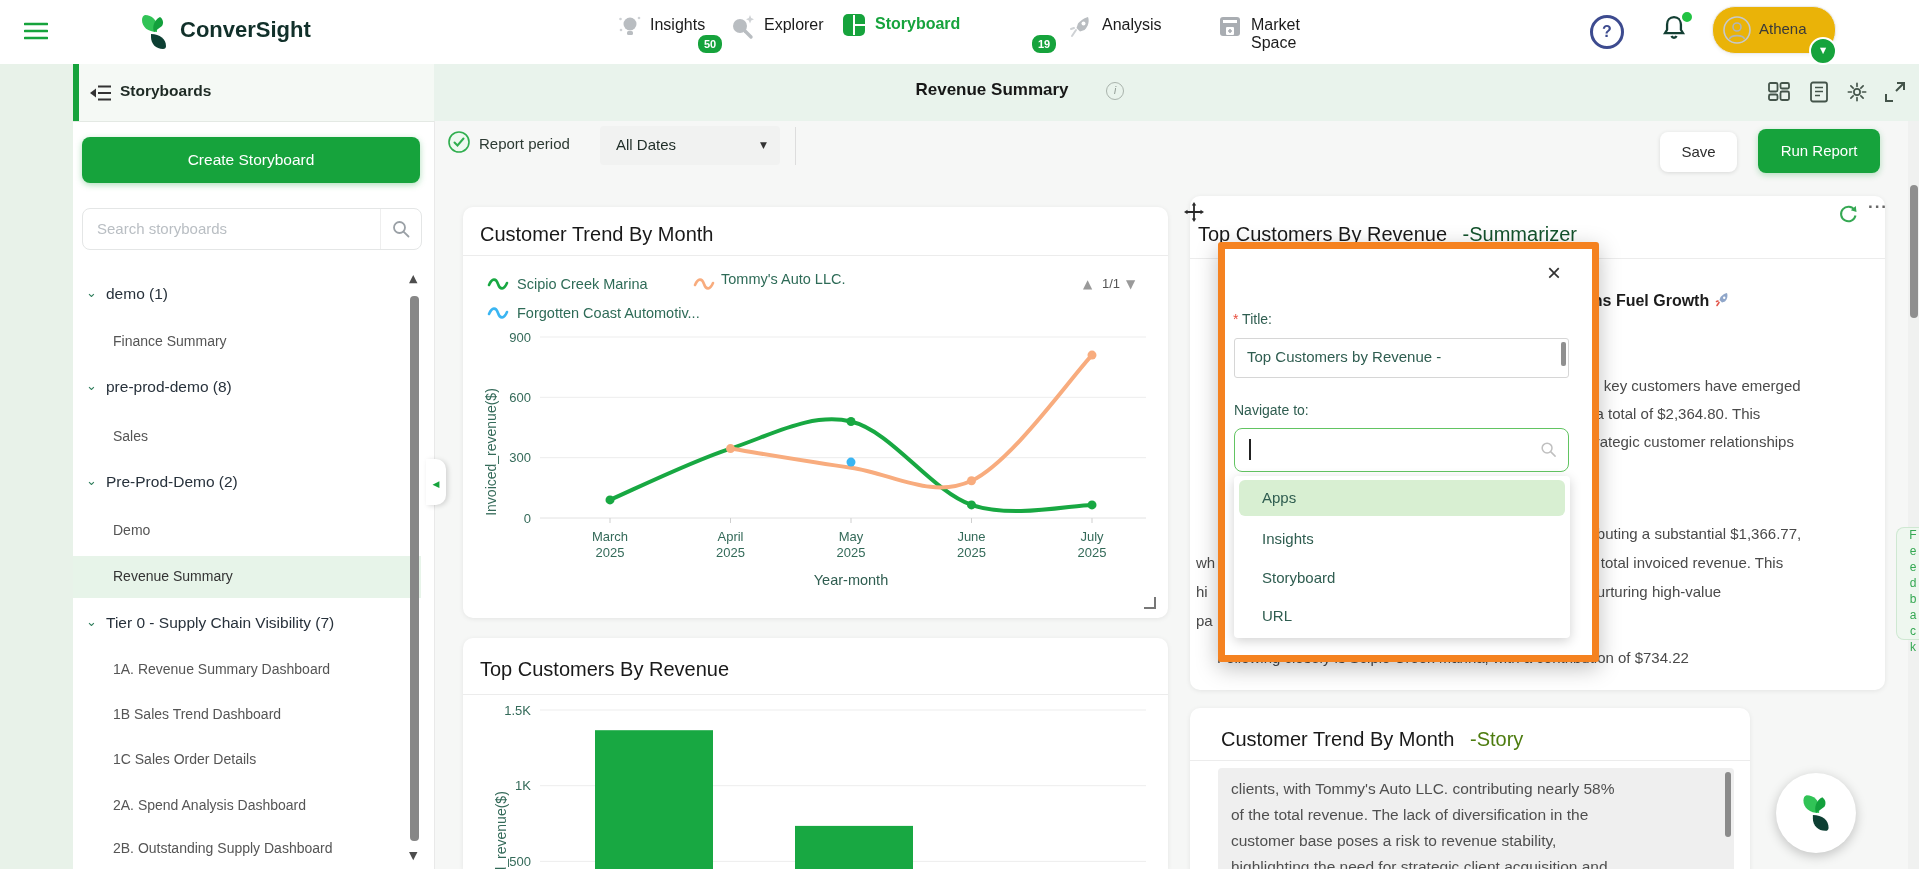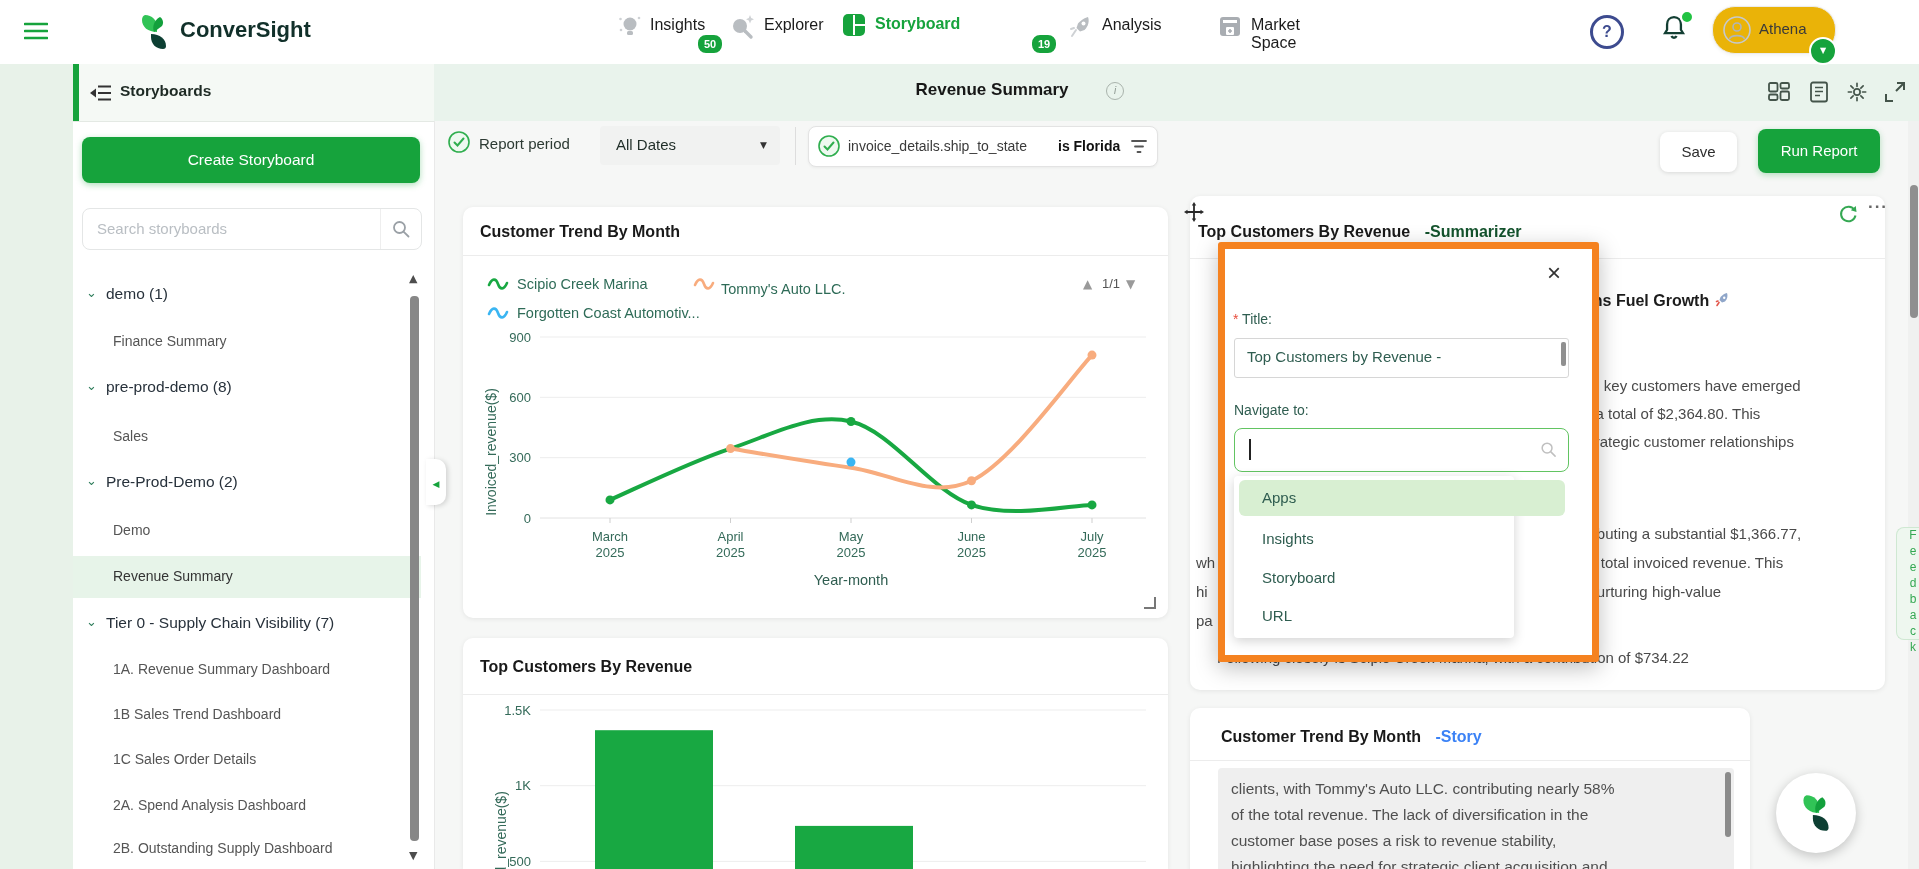--- a/index.html
+++ b/index.html
@@ -22,21 +22,21 @@
   .railicon{position:absolute;left:24px;width:26px;height:26px;color:#1d4f33}
   
   .sidebar{left:73px;top:121px;width:361px;height:748px;background:#fff;border-right:1px solid #e9e9e9;z-index:1}
   .treehead{position:absolute;font-size:15.5px;color:#27313b}
   .treechild{position:absolute;font-size:14px;color:#555}
   .chev{position:absolute;color:#2e7d5b;font-size:13px;font-family:"DejaVu Sans",sans-serif}
   
   .check{position:absolute;width:22px;height:22px}
   .btn{position:absolute;border-radius:8px;text-align:center;cursor:pointer}
   
-  .cardtitle{position:absolute;font-size:16px;font-weight:700;color:#191919}
+  .cardtitle{position:absolute;font-size:20px;font-weight:400;color:#191919}
   .divider{position:absolute;height:1px;background:#ececec;left:0;right:0}
   .tick{fill:#346a59;font-size:13px;font-family:"Liberation Sans",sans-serif}
   .legendlabel{position:absolute;font-size:14.5px;color:#2e6b57}
   .fragment{position:absolute;font-size:15px;color:#4a4a4a}
   
   .modal{position:absolute;left:1218px;top:242px;width:367px;height:406px;background:#fff;
          border:7px solid #f58220;border-radius:3px;box-shadow:0 6px 22px rgba(0,0,0,.25);z-index:6}
   .mlabel{position:absolute;font-size:14px;color:#2f5d50}
   .moption{position:absolute;left:28px;font-size:15px;color:#2f5d50}
   
@@ -268,52 +268,40 @@
     <circle cx="11" cy="11" r="10" fill="#eef9f0" stroke="#2fae4e" stroke-width="1.6"></circle>
     <path d="M6.5,11.5 L9.5,14.5 L15.5,7.5" fill="none" stroke="#2fae4e" stroke-width="2" stroke-linecap="round"></path>
   </svg>
   <div class="abs" style="left:479px;top:135px;font-size:15px;color:#2c3a33">Report period</div>
   <div class="abs" style="left:600px;top:126px;width:180px;height:39px;background:#f1f2f1;border-radius:4px">
     <span class="abs" style="left:16px;top:10px;font-size:15px;color:#1f2d27">All Dates</span>
     <span class="abs uni" style="right:13px;top:14px;font-size:9px;color:#333">▼</span>
   </div>
   <div class="abs" style="left:795px;top:127px;width:1px;height:38px;background:#ddd"></div>
 
-  <div class="abs" style="left:808px;top:126px;width:348px;height:39px;background:#fff;border:1px solid #e3e3e3;border-radius:8px;
-       box-shadow:0 1px 3px rgba(0,0,0,.05)">
-    <svg class="check" style="left:9px;top:8px" viewBox="0 0 22 22">
-      <circle cx="11" cy="11" r="10" fill="#eef9f0" stroke="#2fae4e" stroke-width="1.6"></circle>
-      <path d="M6.5,11.5 L9.5,14.5 L15.5,7.5" fill="none" stroke="#2fae4e" stroke-width="2" stroke-linecap="round"></path>
-    </svg>
-    <span class="abs" style="left:39px;top:11px;font-size:14px;color:#3a3a3a">invoice_details.ship_to_state</span>
-    <span class="abs" style="left:249px;top:11px;font-size:14px;font-weight:700;color:#111">is Florida</span>
-    <svg class="abs" style="right:10px;top:12px" width="16" height="15" viewBox="0 0 16 15">
-      <path d="M1,2 H15 M4,7.5 H12 M6.5,13 H9.5" stroke="#555" stroke-width="1.8" stroke-linecap="round"></path>
-    </svg>
-  </div>
 
   <div class="btn" style="left:1660px;top:132px;width:77px;height:40px;background:#fff;box-shadow:0 1px 4px rgba(0,0,0,.12);
        font-size:15px;color:#2d2d2d;line-height:40px">Save</div>
   <div class="btn" style="left:1758px;top:129px;width:122px;height:44px;background:#16a33c;color:#fff;font-size:15px;
        line-height:44px;box-shadow:0 2px 6px rgba(22,163,60,.3)">Run Report</div>
 
   <div class="card" style="left:463px;top:207px;width:705px;height:411px">
     <div class="cardtitle" style="left:17px;top:16px">Customer Trend By Month</div>
     <div class="divider" style="top:48px"></div>
 
     <span class="abs" style="left: 24px; top: 70px; color: rgb(24, 168, 66);">
       <svg width="22" height="14" viewBox="0 0 22 14">
           <path d="M2,8 C5,1 9,1 11,7 C13,13 17,13 20,6" stroke="currentColor" stroke-width="2.6" fill="none" stroke-linecap="round"></path>
         </svg></span>
     <span class="legendlabel" style="left:54px;top:69px">Scipio Creek Marina</span>
     <span class="abs" style="left: 230px; top: 70px; color: rgb(248, 172, 126);">
       <svg width="22" height="14" viewBox="0 0 22 14">
           <path d="M2,8 C5,1 9,1 11,7 C13,13 17,13 20,6" stroke="currentColor" stroke-width="2.6" fill="none" stroke-linecap="round"></path>
         </svg></span>
-    <span class="legendlabel" style="left:258px;top:74px">Tommy's  Auto LLC.</span>
+    <span class="legendlabel" style="left:258px;top:64px">Tommy's  Auto LLC.</span>
     <span class="abs" style="left: 24px; top: 99px; color: rgb(58, 181, 242);">
       <svg width="22" height="14" viewBox="0 0 22 14">
           <path d="M2,8 C5,1 9,1 11,7 C13,13 17,13 20,6" stroke="currentColor" stroke-width="2.6" fill="none" stroke-linecap="round"></path>
         </svg></span>
     <span class="legendlabel" style="left:54px;top:98px">Forgotten Coast Automotiv...</span>
 
     <span class="abs uni" style="left:620px;top:70px;font-size:12px;color:#9a9a9a">▲</span>
     <span class="abs" style="left:639px;top:69px;font-size:13px;color:#555">1/1</span>
     <span class="abs uni" style="left:663px;top:70px;font-size:12px;color:#9a9a9a">▼</span>
 
@@ -423,34 +411,34 @@
       <div class="abs" style="right:2px;top:3px;width:5px;height:24px;background:#909090;border-radius:2px"></div>
     </div>
     <div class="mlabel" style="left:9px;top:153px">Navigate to:</div>
     <div class="abs" style="left:9px;top:179px;width:333px;height:42px;border:1.5px solid #62c462;border-radius:8px">
       <div class="abs" style="left:14px;top:10px;width:1.5px;height:21px;background:#222"></div>
       <svg class="abs" style="right:11px;top:12px" width="17" height="17" viewBox="0 0 18 18">
         <circle cx="7.5" cy="7.5" r="5.2" fill="none" stroke="#c0c0c0" stroke-width="1.6"></circle>
         <line x1="11.5" y1="11.5" x2="16" y2="16" stroke="#c0c0c0" stroke-width="1.6" stroke-linecap="round"></line>
       </svg>
     </div>
-    <div class="abs" style="left:9px;top:227px;width:280px;height:162px;background:#fff;border-radius:4px;
+    <div class="abs" style="left:9px;top:227px;width:336px;height:162px;background:#fff;border-radius:4px;
          box-shadow:0 3px 12px rgba(0,0,0,.18)">
       <div class="abs" style="left:5px;top:4px;width:326px;height:36px;background:#d8efd2;border-radius:6px"></div>
       <span class="moption" style="top:13px">Apps</span>
       <span class="moption" style="top:54px">Insights</span>
       <span class="moption" style="top:93px">Storyboard</span>
       <span class="moption" style="top:131px">URL</span>
     </div>
   </div>
 
   <div class="card" style="left:1190px;top:708px;width:560px;height:200px;overflow:hidden;border-radius:10px 10px 0 0">
     <div class="cardtitle" style="left:31px;top:20px">
       <span>Customer Trend By Month</span>
-      <span style="color:#3b82f6;margin-left:10px">-Story</span>
+      <span style="color:#4d7c0f;margin-left:10px">-Story</span>
     </div>
     <div class="divider" style="top:52px"></div>
     <div class="abs" style="left:28px;top:60px;width:516px;height:140px;background:#efefef;border-radius:4px">
       <div class="abs" style="left:13px;top:8px;font-size:15.5px;color:#4f4f4f;line-height:26px;width:480px">
         <div>clients, with Tommy's Auto LLC. contributing nearly 58%</div>
         <div>of the total revenue. The lack of diversification in the</div>
         <div>customer base poses a risk to revenue stability,</div>
         <div>highlighting the need for strategic client acquisition and</div>
       </div>
       <div class="abs" style="right:3px;top:4px;width:6px;height:65px;background:#8b8b8b;border-radius:3px"></div>

